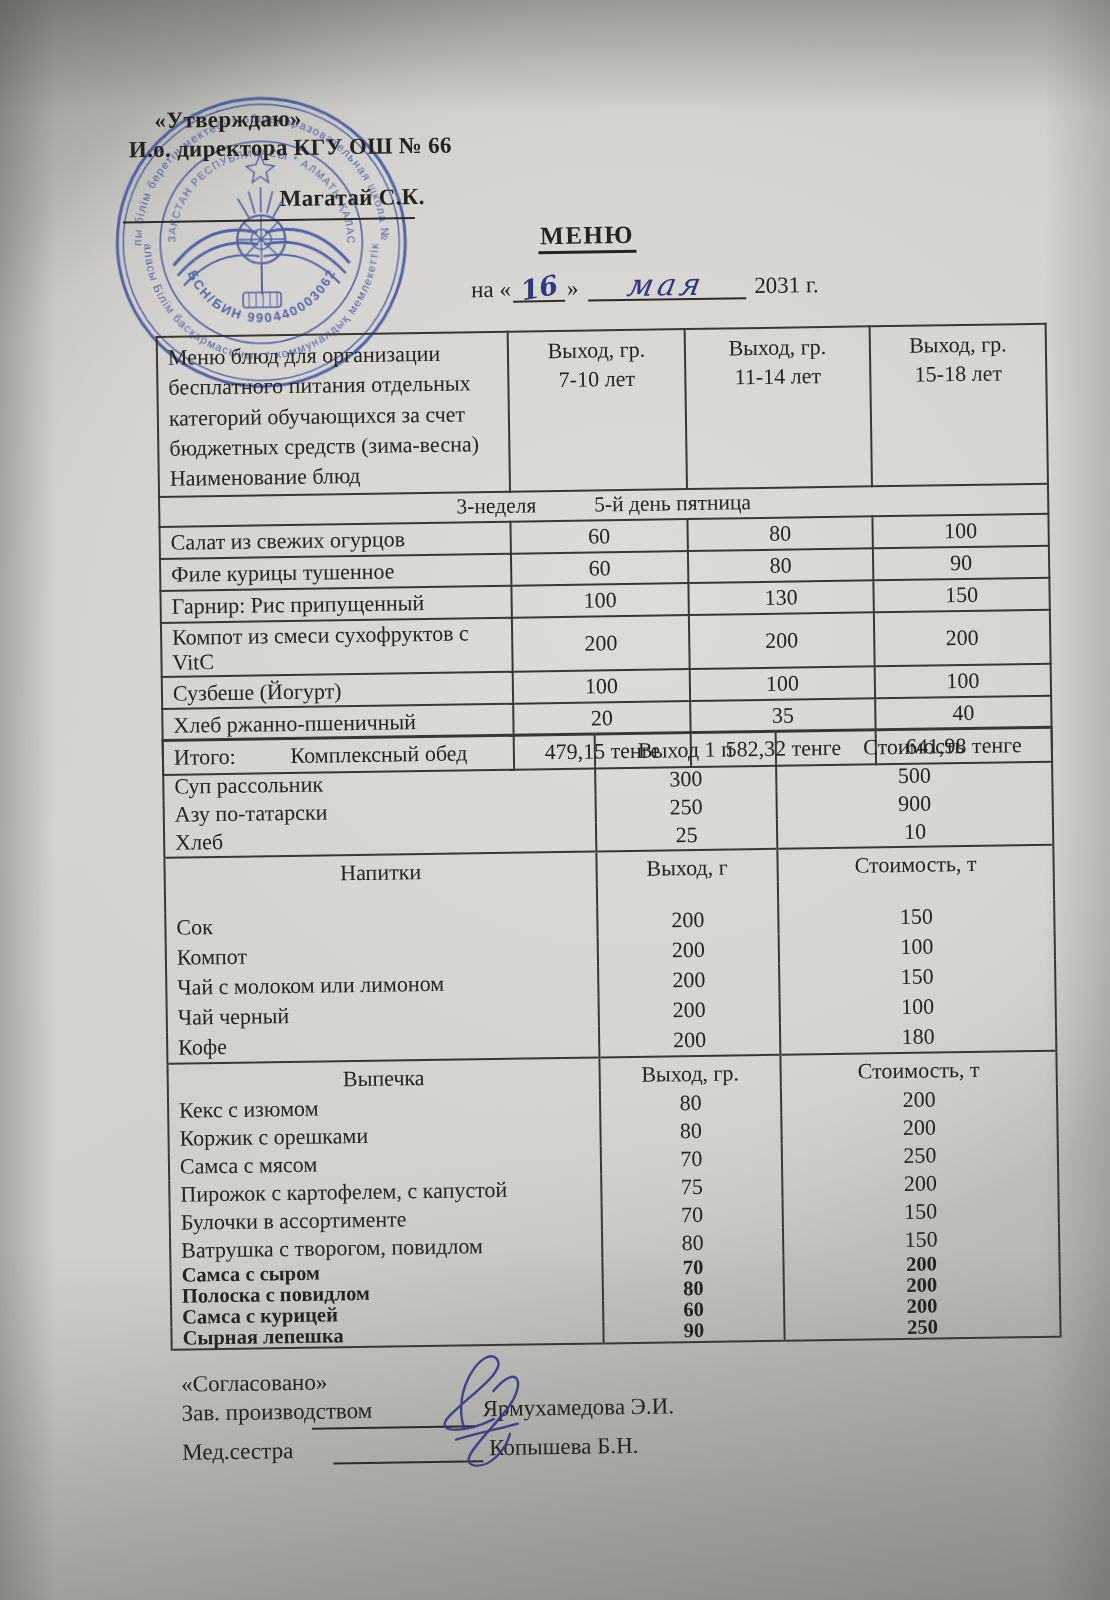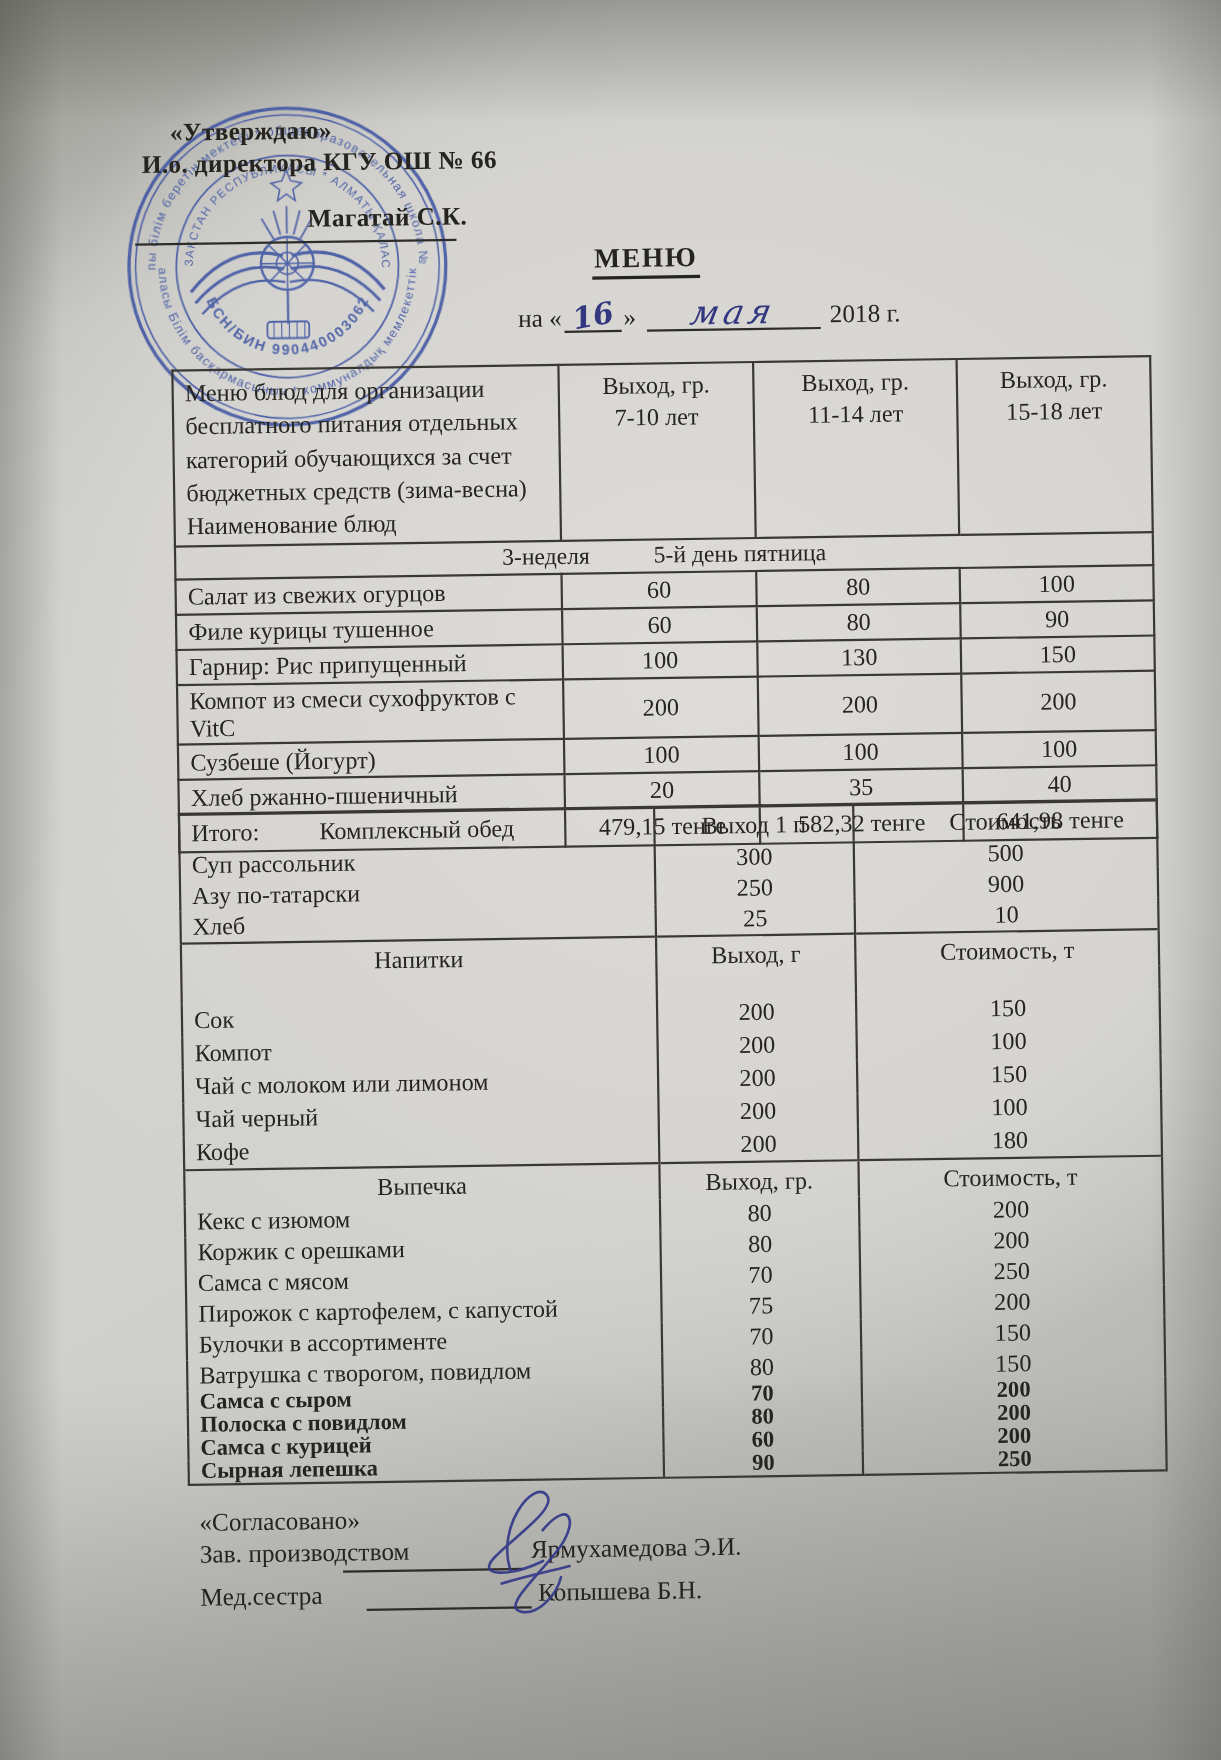--- a/index.html
+++ b/index.html
@@ -115,21 +115,21 @@
       <text text-anchor="middle" font-size="13" font-weight="bold" letter-spacing="2"><textPath href="#arc-inner-bottom" startOffset="50%">БСН/БИН 990440003062</textPath></text>
     </g>
   </svg>
 
   <div id="menu-title">МЕНЮ</div>
   <div id="date-line">
     <span>на «</span>
       <span id="day-slot"><span class="hand">16</span></span>
       <span>»</span>
       <span id="month-slot"><span class="hand">мая</span></span>
-      <span>2018 г.</span>
+      <span>2031 г.</span>
   </div>
 
   <table id="table1">
     <colgroup>
         <col style="width:351px">
         <col style="width:177px">
         <col style="width:185px">
         <col style="width:176px">
       </colgroup>
     <tbody>

